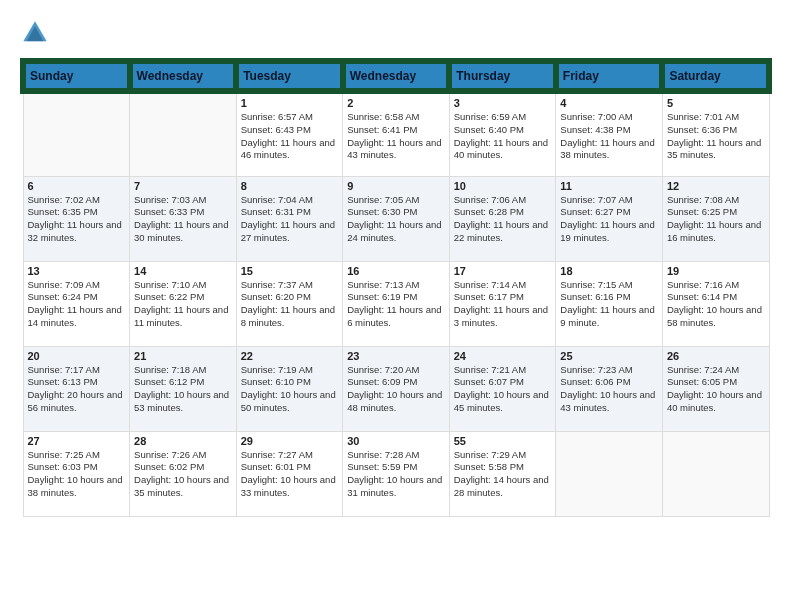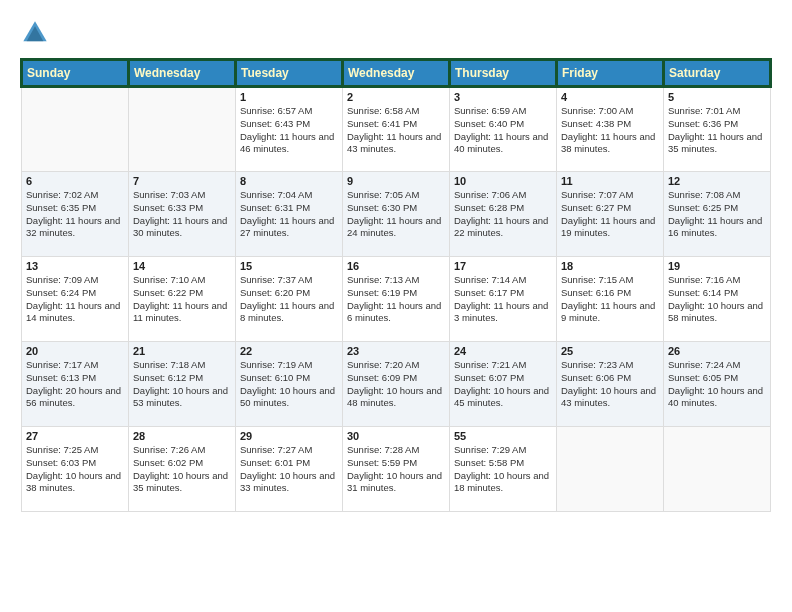--- a/index.html
+++ b/index.html
@@ -51,26 +51,26 @@
       font-size: 15px;
       color: #444;
     }
     table {
       width: 100%;
       border-collapse: collapse;
       table-layout: fixed;
     }
     .day-header {
       background: #2e86c1;
-      color: #fef9c3;
+      color: #0f172a;
       font-size: 12px;
       font-weight: bold;
       padding: 5px 4px;
       text-align: left;
-      border: 3px solid #14532d;
+      border: 6px solid #14532d;
     }
     .cell {
       vertical-align: top;
       padding: 3px 4px;
       border: 1px solid #ddd;
       font-size: 9.5px;
       color: #333;
       height: 85px;
       background: #fff;
     }
@@ -314,20 +314,20 @@
           <td class="cell">
         <span class="day-num">30</span>
         <span class="cell-line">Sunrise: 7:28 AM</span>
         <span class="cell-line">Sunset: 5:59 PM</span>
         <span class="cell-line">Daylight: 10 hours and 31 minutes.</span>
       </td>
           <td class="cell">
         <span class="day-num">55</span>
         <span class="cell-line">Sunrise: 7:29 AM</span>
         <span class="cell-line">Sunset: 5:58 PM</span>
-        <span class="cell-line">Daylight: 10 hours and 18 minutes.</span>
+        <span class="cell-line">Daylight: 14 hours and 28 minutes.</span>
       </td>
           <td class="cell empty"></td>
           <td class="cell empty"></td>
         </tr>
       </tbody>
   </table>
 </div>
 
 </body></html>

